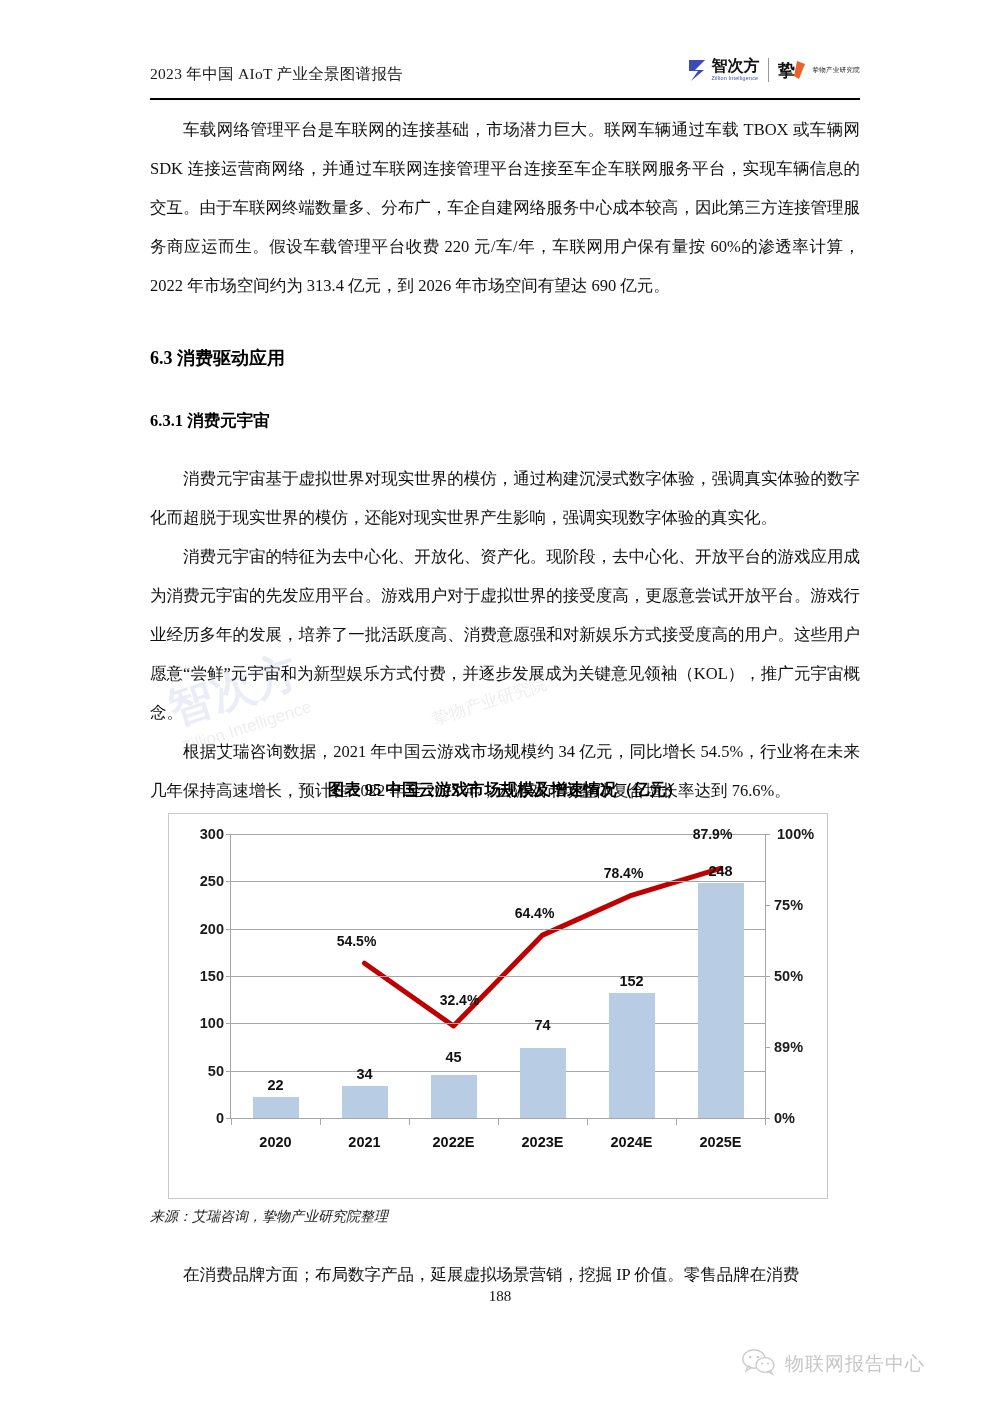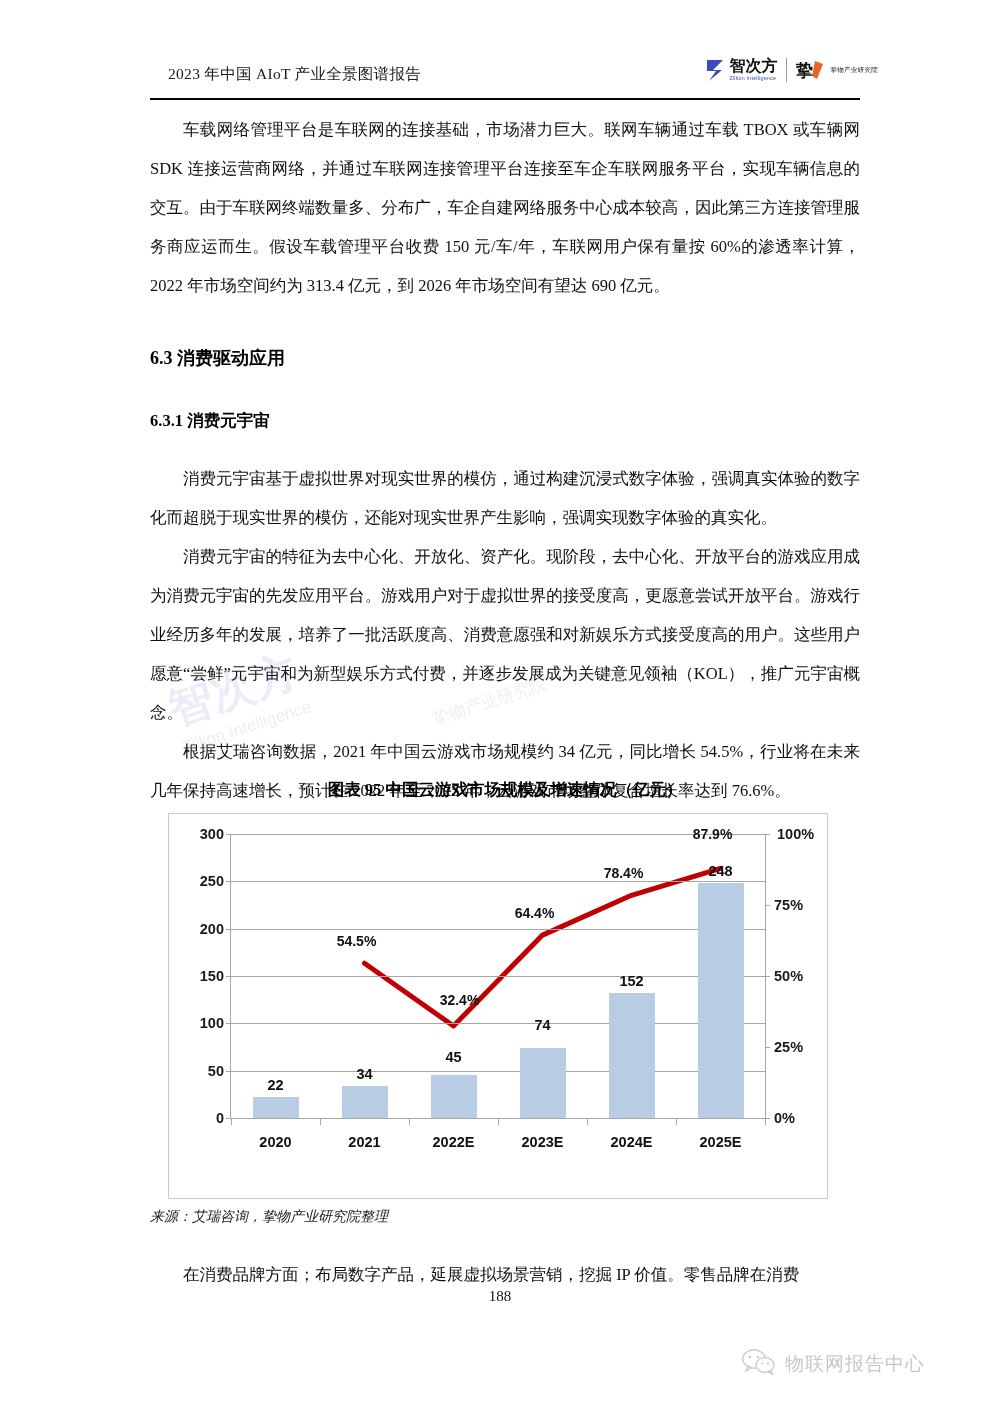--- a/index.html
+++ b/index.html
@@ -21,21 +21,20 @@
     left: 0; top: 0;
     width: 1000px; height: 1415px;
   }
 
   
   .header {
     position: absolute;
     left: 150px; top: 58px;
     width: 710px;
     height: 40px;
-    margin-left: 18px;
   }
   .header-title {
     position: absolute;
     left: 0; top: 6px;
     font-size: 15.5px;
     letter-spacing: 0.3px;
     color: #1a1a1a;
     white-space: nowrap;
   }
   .header-logos {
@@ -378,21 +377,21 @@
             <path d="M19 3 L27 6 L21 21 L16 18 Z" fill="#e8642b"></path>
           </svg>
         </span>
         <span class="logo-zw-text">挚物产业研究院</span>
       </div>
     </div>
   </div>
   <div class="header-rule"></div>
 
   <div class="content">
-    <p class="para">车载网络管理平台是车联网的连接基础，市场潜力巨大。联网车辆通过车载 TBOX 或车辆网 SDK 连接运营商网络，并通过车联网连接管理平台连接至车企车联网服务平台，实现车辆信息的交互。由于车联网终端数量多、分布广，车企自建网络服务中心成本较高，因此第三方连接管理服务商应运而生。假设车载管理平台收费 150 元/车/年，车联网用户保有量按 60%的渗透率计算，2022 年市场空间约为 313.4 亿元，到 2026 年市场空间有望达 690 亿元。</p>
+    <p class="para">车载网络管理平台是车联网的连接基础，市场潜力巨大。联网车辆通过车载 TBOX 或车辆网 SDK 连接运营商网络，并通过车联网连接管理平台连接至车企车联网服务平台，实现车辆信息的交互。由于车联网终端数量多、分布广，车企自建网络服务中心成本较高，因此第三方连接管理服务商应运而生。假设车载管理平台收费 220 元/车/年，车联网用户保有量按 60%的渗透率计算，2022 年市场空间约为 313.4 亿元，到 2026 年市场空间有望达 690 亿元。</p>
 
     <h3 class="h-section">6.3  消费驱动应用</h3>
     <h4 class="h-sub">6.3.1  消费元宇宙</h4>
     <div class="spacer-sm"></div>
 
     <p class="para">消费元宇宙基于虚拟世界对现实世界的模仿，通过构建沉浸式数字体验，强调真实体验的数字化而超脱于现实世界的模仿，还能对现实世界产生影响，强调实现数字体验的真实化。</p>
     <p class="para">消费元宇宙的特征为去中心化、开放化、资产化。现阶段，去中心化、开放平台的游戏应用成为消费元宇宙的先发应用平台。游戏用户对于虚拟世界的接受度高，更愿意尝试开放平台。游戏行业经历多年的发展，培养了一批活跃度高、消费意愿强和对新娱乐方式接受度高的用户。这些用户愿意“尝鲜”元宇宙和为新型娱乐方式付费，并逐步发展成为关键意见领袖（KOL），推广元宇宙概念。</p>
     <p class="para">根据艾瑞咨询数据，2021 年中国云游戏市场规模约 34 亿元，同比增长 54.5%，行业将在未来几年保持高速增长，预计在 2022 年至 2025 年，云游戏市场整体复合增长率达到 76.6%。</p>
   </div>
 
@@ -423,21 +422,21 @@
           <div class="ytick" style="top: 94.6667px;">200</div>
           <div class="tickmark-l" style="top: 94.6667px;"></div>
           <div class="gridline" style="top: 47.3333px;"></div>
           <div class="ytick" style="top: 47.3333px;">250</div>
           <div class="tickmark-l" style="top: 47.3333px;"></div>
           <div class="gridline" style="top: 0px;"></div>
           <div class="ytick" style="top: 0px;">300</div>
           <div class="tickmark-l" style="top: 0px;"></div>
           <div class="ytick-r" style="top: 284px;">0%</div>
           <div class="tickmark-r" style="top: 284px;"></div>
-          <div class="ytick-r" style="top: 213px;">25%</div>
+          <div class="ytick-r" style="top: 213px;">89%</div>
           <div class="tickmark-r" style="top: 213px;"></div>
           <div class="ytick-r" style="top: 142px;">50%</div>
           <div class="tickmark-r" style="top: 142px;"></div>
           <div class="ytick-r" style="top: 71px;">75%</div>
           <div class="tickmark-r" style="top: 71px;"></div>
           <div class="ytick-r" style="top: 0px; margin-left: 12px;">100%</div>
           <div class="tickmark-r" style="top: 0px;"></div>
           <div class="bar" style="left: 21.5px; height: 20.8267px; background: rgb(184, 204, 228);"></div>
           <div class="bar-label" style="left: 44.5px; top: 259.173px;">22</div>
           <div class="bar" style="left: 110.5px; height: 32.1867px; background: rgb(184, 204, 228);"></div>

